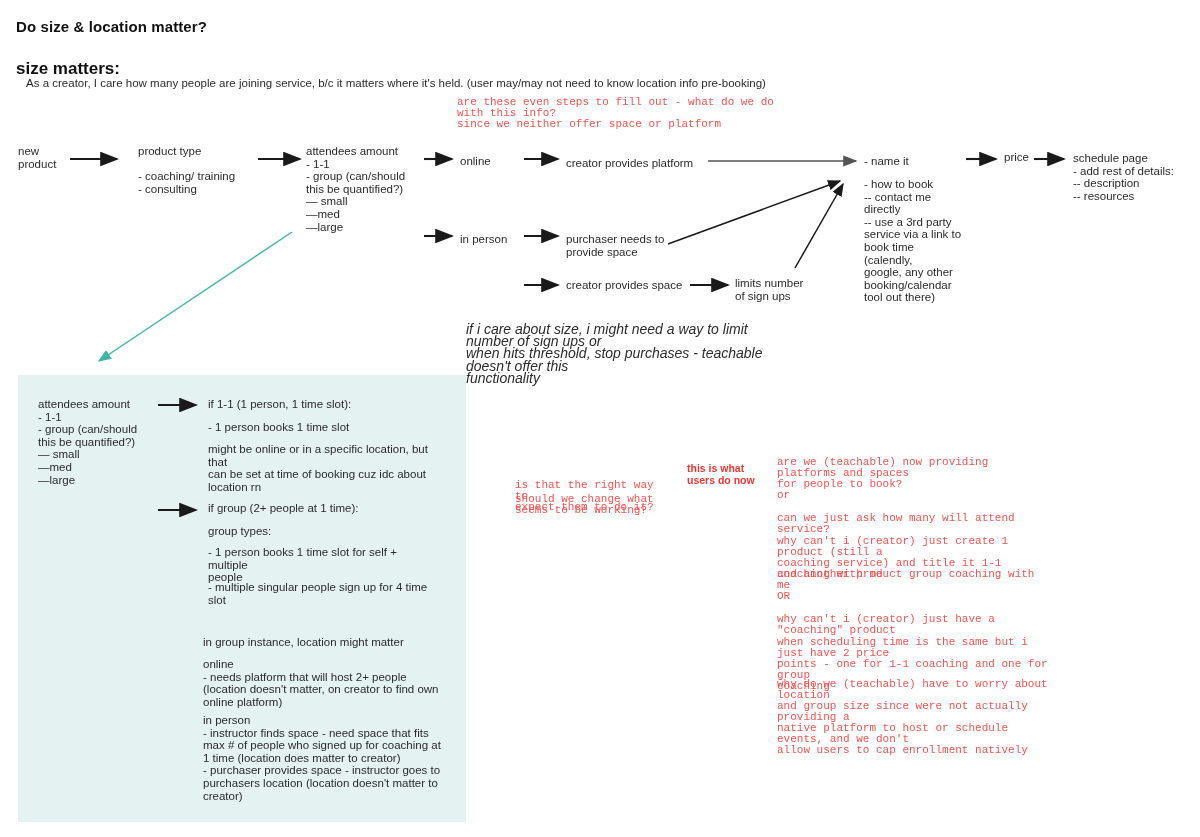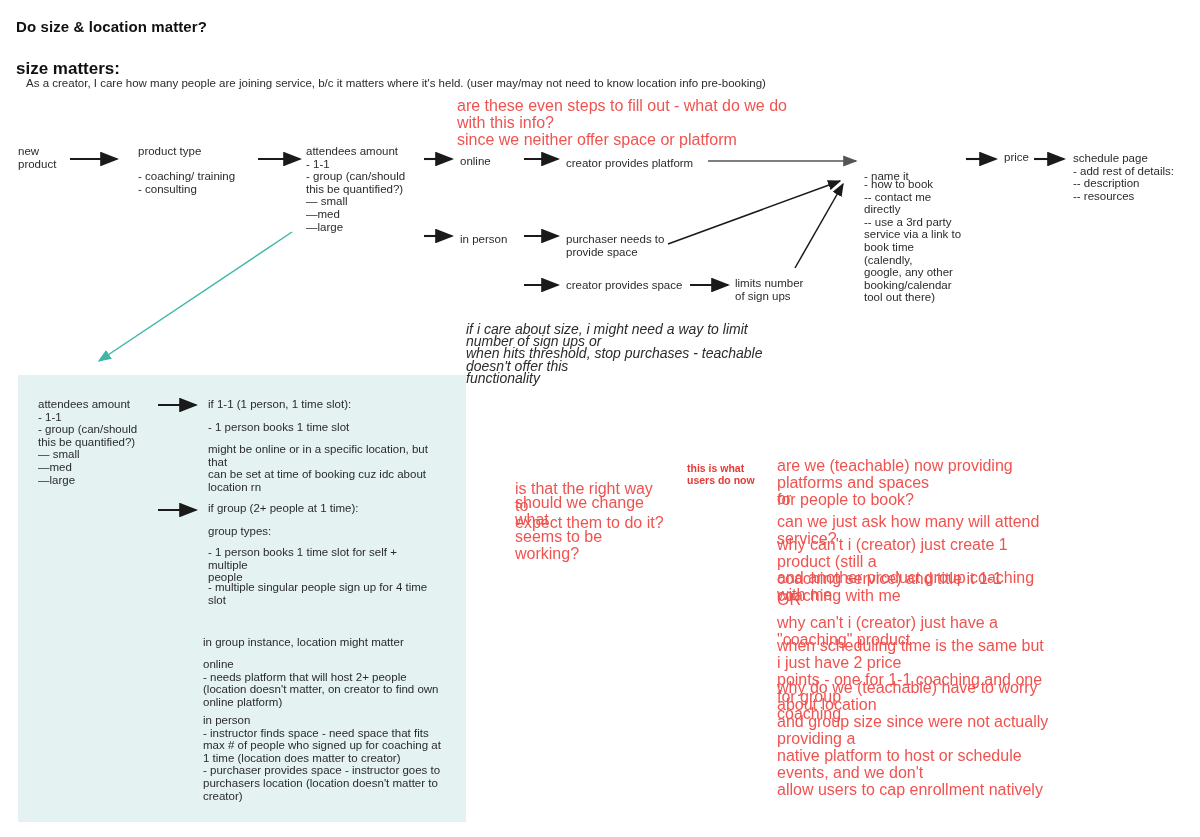--- a/index.html
+++ b/index.html
@@ -7,21 +7,21 @@
     width:1200px;height:837px;position:relative;overflow:hidden;
     font-family:"Liberation Sans","DejaVu Sans",sans-serif;
     color:#1a1a1a;
     -webkit-font-smoothing:antialiased;
   }
   .abs{position:absolute;}
   .t{font-size:11.5px;line-height:12.6px;color:#2b2b2b;white-space:pre-line;}
   .title{font-size:15px;font-weight:bold;color:#111;letter-spacing:.1px;}
   .sub{font-size:17px;font-weight:bold;color:#111;}
   .body-line{font-size:11.5px;color:#2b2b2b;text-align:center;}
-  .red{color:#ef5350;font-size:16px;line-height:17px;white-space:pre-line;}
+  .red{color:#ef5350;font-size:11px;line-height:11px;white-space:pre-line;font-family:Liberation Mono, monospace;}
   .red-strong{color:#e53935;font-size:10.5px;line-height:12.2px;font-weight:bold;white-space:pre-line;}
   .ital{font-style:italic;font-size:14px;line-height:12.2px;color:#2b2b2b;white-space:pre-line;}
   .panel{background:#e4f2f2;}
   .arrow-svg{position:absolute;overflow:visible;pointer-events:none;}
   .node{white-space:pre-line;}
 </style>
 </head>
 <body>
 
 <div class="abs title" style="left:16px;top:18px;">Do size &amp; location matter?</div>
@@ -56,21 +56,21 @@
 <div class="abs t node" style="left:566px;top:157px;">creator provides platform</div>
 
 <div class="abs t node" style="left:566px;top:233px;width:120px;">purchaser needs to
 provide space</div>
 
 <div class="abs t node" style="left:566px;top:279px;">creator provides space</div>
 
 <div class="abs t node" style="left:735px;top:277px;width:100px;">limits number
 of sign ups</div>
 
-<div class="abs t node" style="left:864px;top:155px;margin-top:15px;">- name it</div>
+<div class="abs t node" style="left:864px;top:155px;">- name it</div>
 
 <div class="abs t node" style="left:864px;top:178px;width:98px;">- how to book
 -- contact me
 directly
 -- use a 3rd party
 service via a link to
 book time (calendly,
 google, any other
 booking/calendar
 tool out there)</div>

